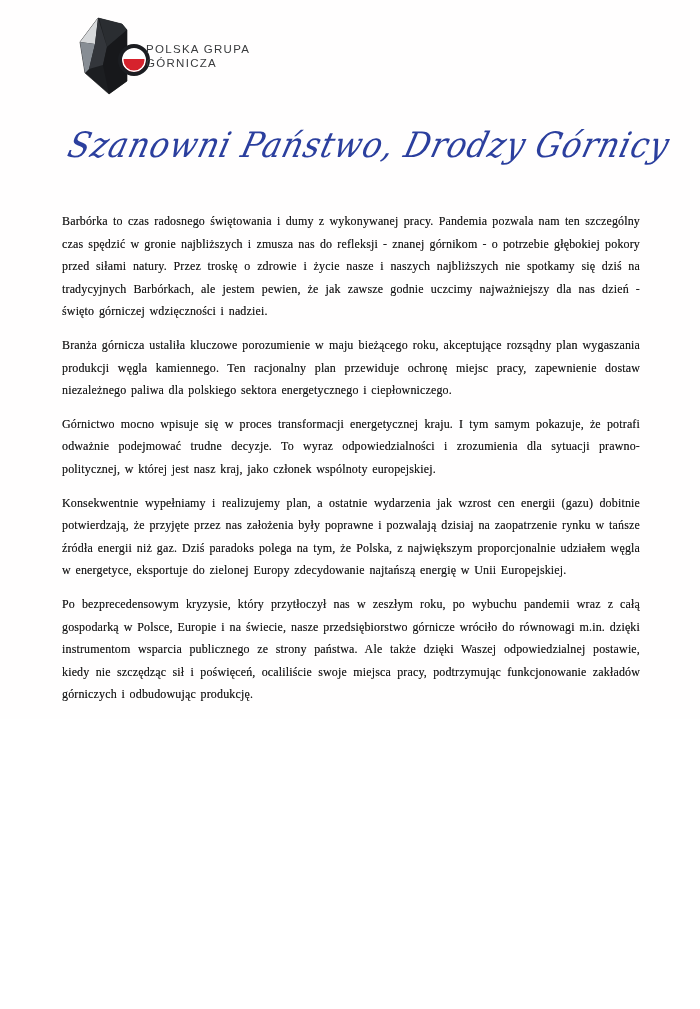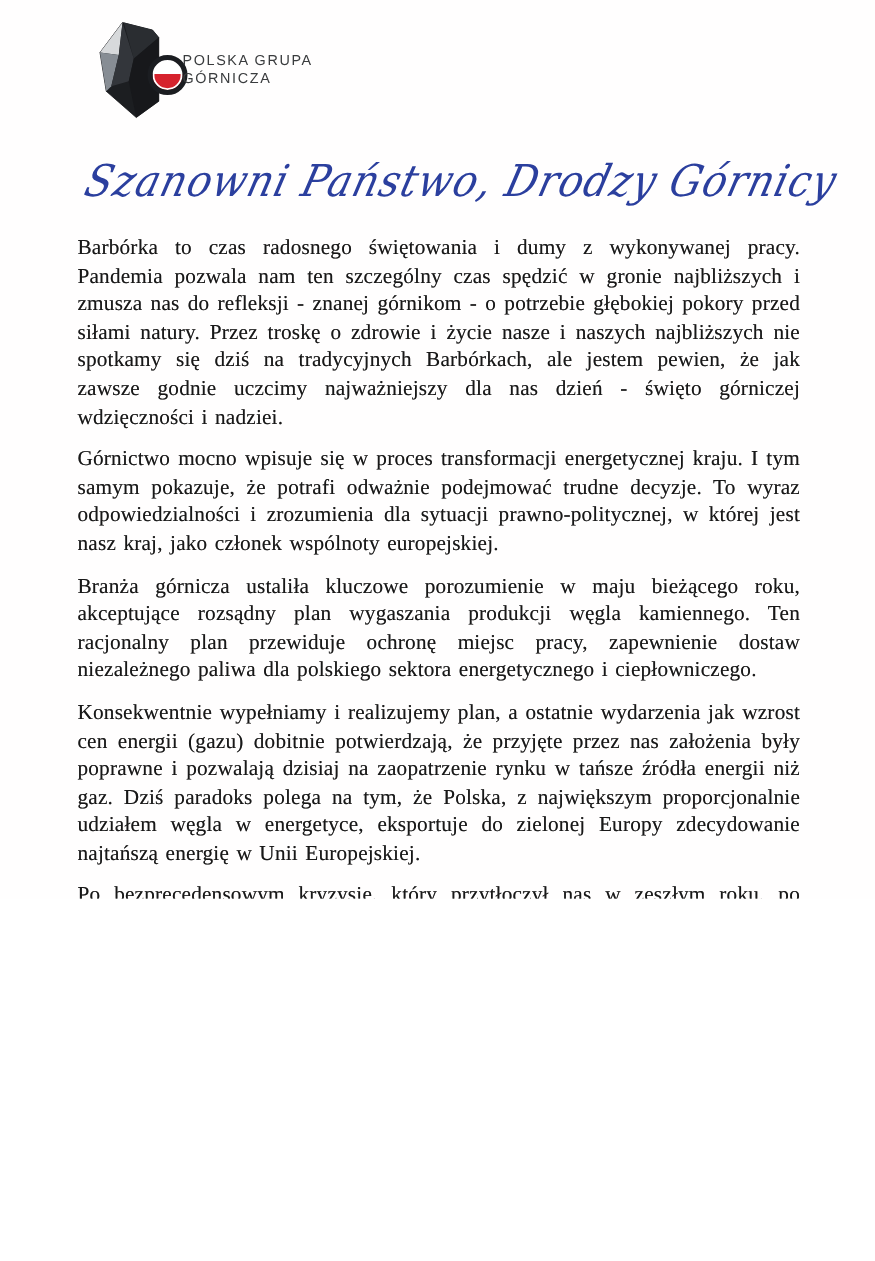--- a/index.html
+++ b/index.html
@@ -68,24 +68,24 @@
     font-family: "DejaVu Serif", serif;
     font-style: italic;
     font-size: 35px;
     letter-spacing: 1px;
   }
 
   
   .letter-body {
     position: absolute;
     left: 62px;
-    top: 187px;
+    top: 210px;
     width: 578px;
     color: #181818;
-    font-size: 17px;
+    font-size: 12px;
     line-height: 22.6px;
     text-align: justify;
     letter-spacing: 0.15px;
     word-spacing: 1.5px;
   }
   .letter-body p {
     margin: 0 0 11px 0;
     text-shadow: 0 0 0.4px rgba(20,20,20,0.55);
   }
   .letter-body p:last-child { margin-bottom: 0; }
@@ -112,19 +112,19 @@
   </div>
 
   <svg class="greeting-svg" viewBox="0 0 634 78" xmlns="http://www.w3.org/2000/svg">
     <g transform="translate(10,54) skewX(-14)">
       <text x="0" y="0" fill="#2b3f9e" textLength="600" lengthAdjust="spacingAndGlyphs">Szanowni Państwo, Drodzy Górnicy</text>
     </g>
   </svg>
 
   <div class="letter-body">
     <p>Barbórka to czas radosnego świętowania i dumy z wykonywanej pracy. Pandemia pozwala nam ten szczególny czas spędzić w gronie najbliższych i zmusza nas do refleksji - znanej górnikom - o potrzebie głębokiej pokory przed siłami natury. Przez troskę o zdrowie i życie nasze i naszych najbliższych nie spotkamy się dziś na tradycyjnych Barbórkach, ale jestem pewien, że jak zawsze godnie uczcimy najważniejszy dla nas dzień - święto górniczej wdzięczności i nadziei.</p>
+    <p>Branża górnicza ustaliła kluczowe porozumienie w maju bieżącego roku, akceptujące rozsądny plan wygaszania produkcji węgla kamiennego. Ten racjonalny plan przewiduje ochronę miejsc pracy, zapewnienie dostaw niezależnego paliwa dla polskiego sektora energetycznego i ciepłowniczego.</p>
     <p>Górnictwo mocno wpisuje się w proces transformacji energetycznej kraju. I tym samym pokazuje, że potrafi odważnie podejmować trudne decyzje. To wyraz odpowiedzialności i zrozumienia dla sytuacji prawno-politycznej, w której jest nasz kraj, jako członek wspólnoty europejskiej.</p>
-    <p>Branża górnicza ustaliła kluczowe porozumienie w maju bieżącego roku, akceptujące rozsądny plan wygaszania produkcji węgla kamiennego. Ten racjonalny plan przewiduje ochronę miejsc pracy, zapewnienie dostaw niezależnego paliwa dla polskiego sektora energetycznego i ciepłowniczego.</p>
     <p>Konsekwentnie wypełniamy i realizujemy plan, a ostatnie wydarzenia jak wzrost cen energii (gazu) dobitnie potwierdzają, że przyjęte przez nas założenia były poprawne i pozwalają dzisiaj na zaopatrzenie rynku w tańsze źródła energii niż gaz. Dziś paradoks polega na tym, że Polska, z największym proporcjonalnie udziałem węgla w energetyce, eksportuje do zielonej Europy zdecydowanie najtańszą energię w Unii Europejskiej.</p>
     <p>Po bezprecedensowym kryzysie, który przytłoczył nas w zeszłym roku, po wybuchu pandemii wraz z całą gospodarką w Polsce, Europie i na świecie, nasze przedsiębiorstwo górnicze wróciło do równowagi m.in. dzięki instrumentom wsparcia publicznego ze strony państwa. Ale także dzięki Waszej odpowiedzialnej postawie, kiedy nie szczędząc sił i poświęceń, ocaliliście swoje miejsca pracy, podtrzymując funkcjonowanie zakładów górniczych i odbudowując produkcję.</p>
   </div>
 
 </div>
 
 </body></html>

